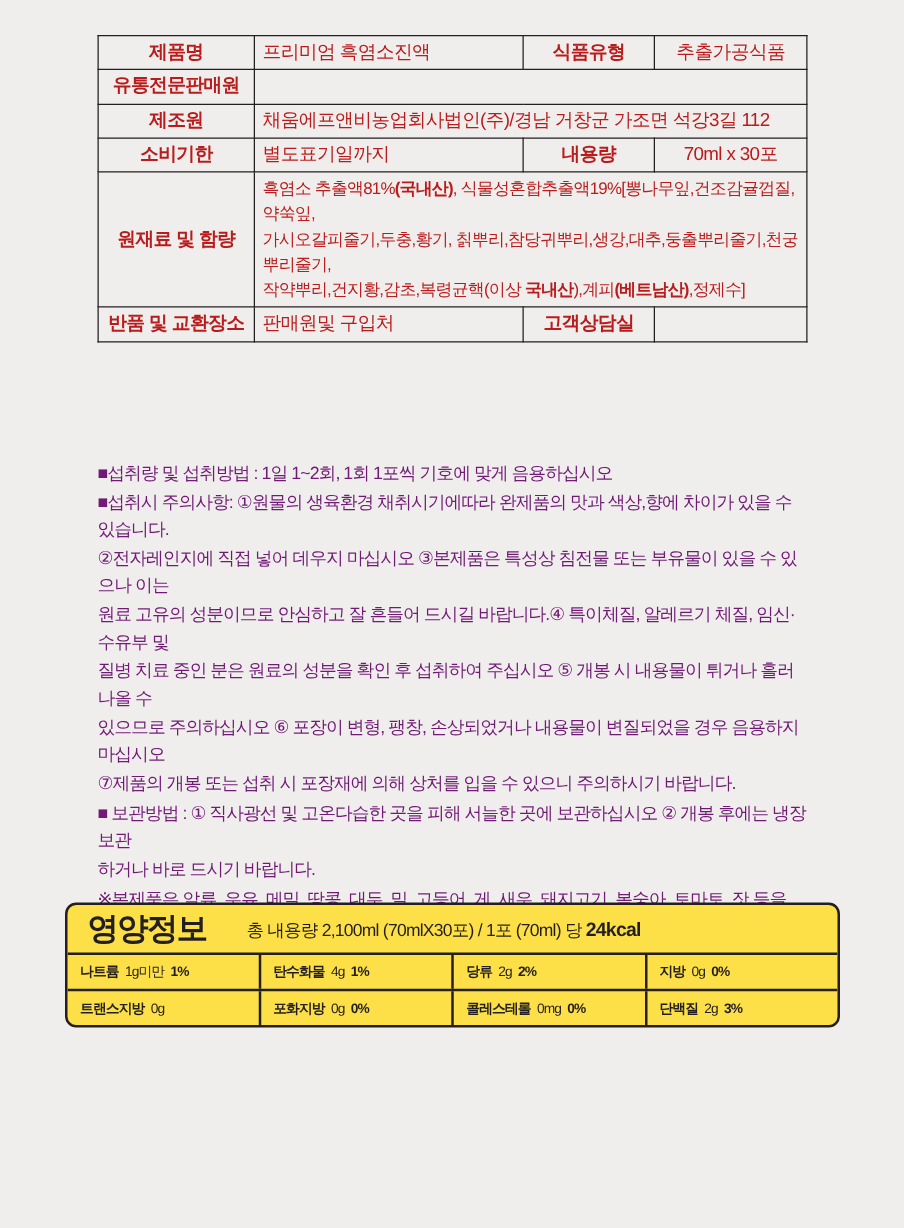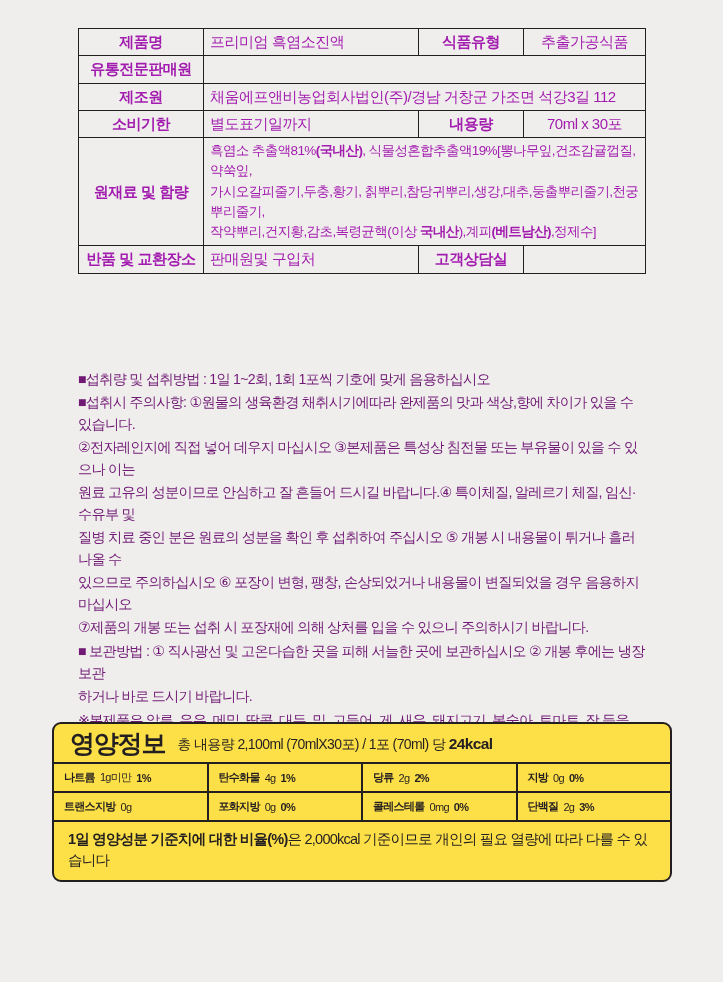--- a/index.html
+++ b/index.html
@@ -25,21 +25,21 @@
   }
   table.spec {
     border-collapse: collapse;
     width: 100%;
     table-layout: fixed;
   }
   table.spec td {
     border: 1px solid #231f20;
     padding: 3px 6px;
     font-size: 15px;
-    color: #a21caf;
+    color: #b91c1c;
     vertical-align: middle;
     line-height: 1.35;
   }
   td.lbl {
     text-align: center;
     font-weight: bold;
     letter-spacing: -0.5px;
     white-space: nowrap;
   }
   td.val {
@@ -91,21 +91,21 @@
     border-bottom: 2px solid #231f20;
   }
   .nutri-title {
     font-size: 25px;
     font-weight: bold;
     letter-spacing: -1.2px;
     color: #231f20;
     line-height: 1;
   }
   .nutri-sub {
-    margin-left: 12px;
+    margin-left: 32px;
     font-size: 14px;
     letter-spacing: -0.6px;
     color: #231f20;
     padding-bottom: 2px;
   }
   .nutri-sub b { font-weight: bold; font-size: 15.5px; }
   .nutri-row {
     display: flex;
     border-bottom: 2px solid #231f20;
   }
@@ -251,19 +251,16 @@
         <span class="amt">0mg</span>
         <span class="pct">0%</span>
       </div>
       <div class="cell">
         <span class="nm">단백질</span>
         <span class="amt">2g</span>
         <span class="pct">3%</span>
       </div>
     </div>
 
-    <div class="nutri-foot">
-      <b>1일 영양성분 기준치에 대한 비율(%)</b><span>은 2,000kcal 기준이므로 개인의 필요 열량에 따라 다를 수 있습니다</span>
-    </div>
 
   </div>
 
 </div>
 
 </body></html>

